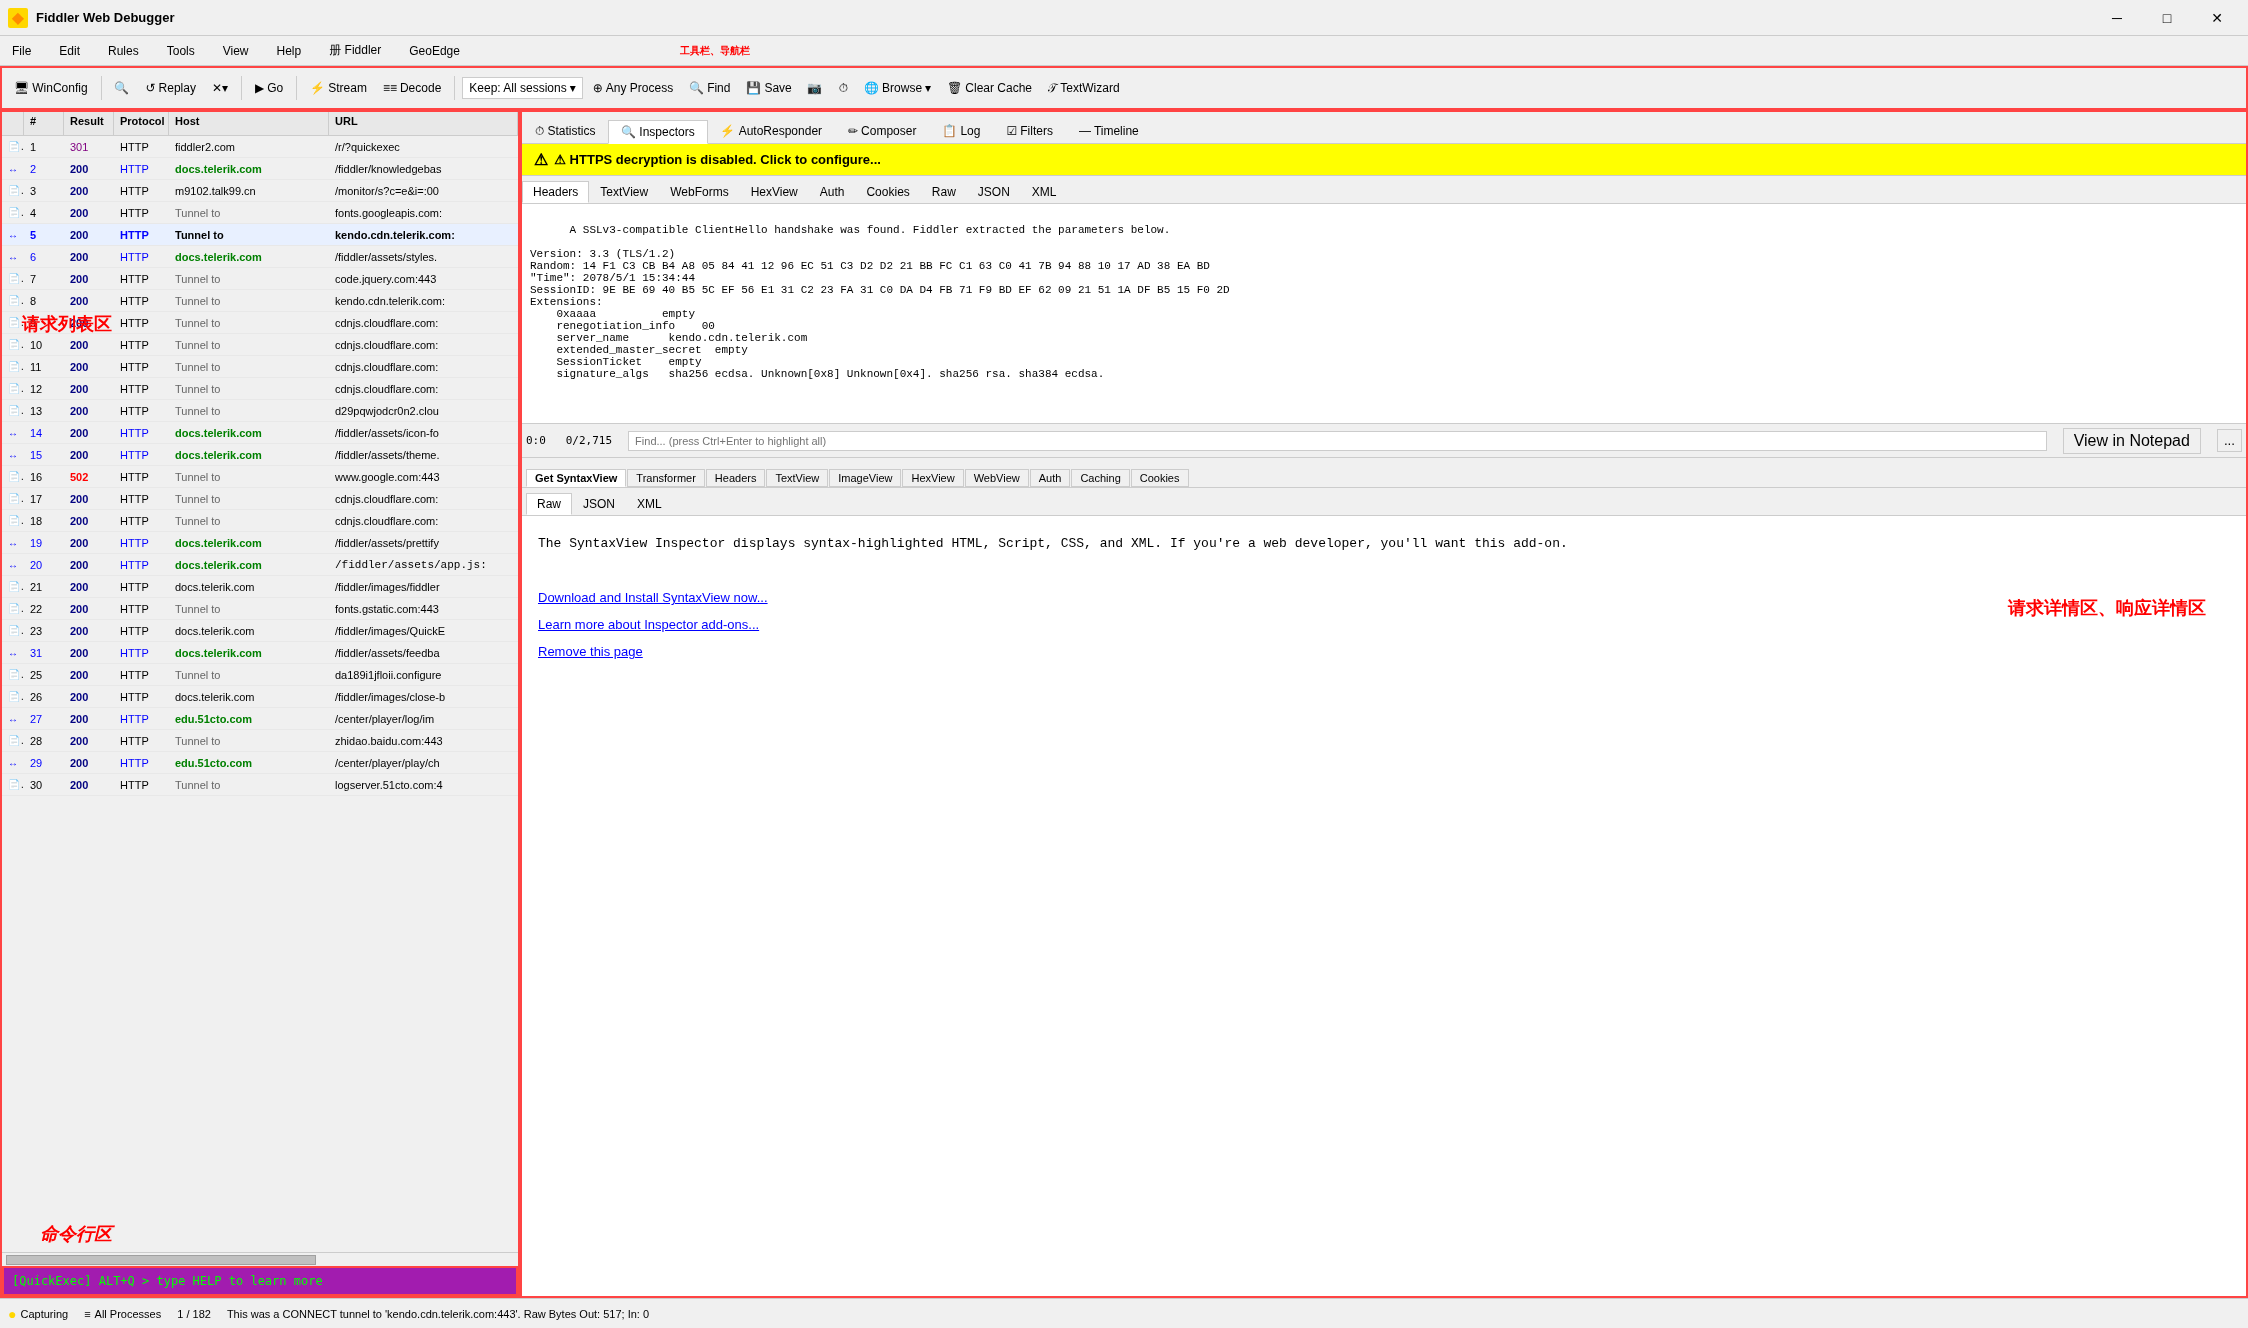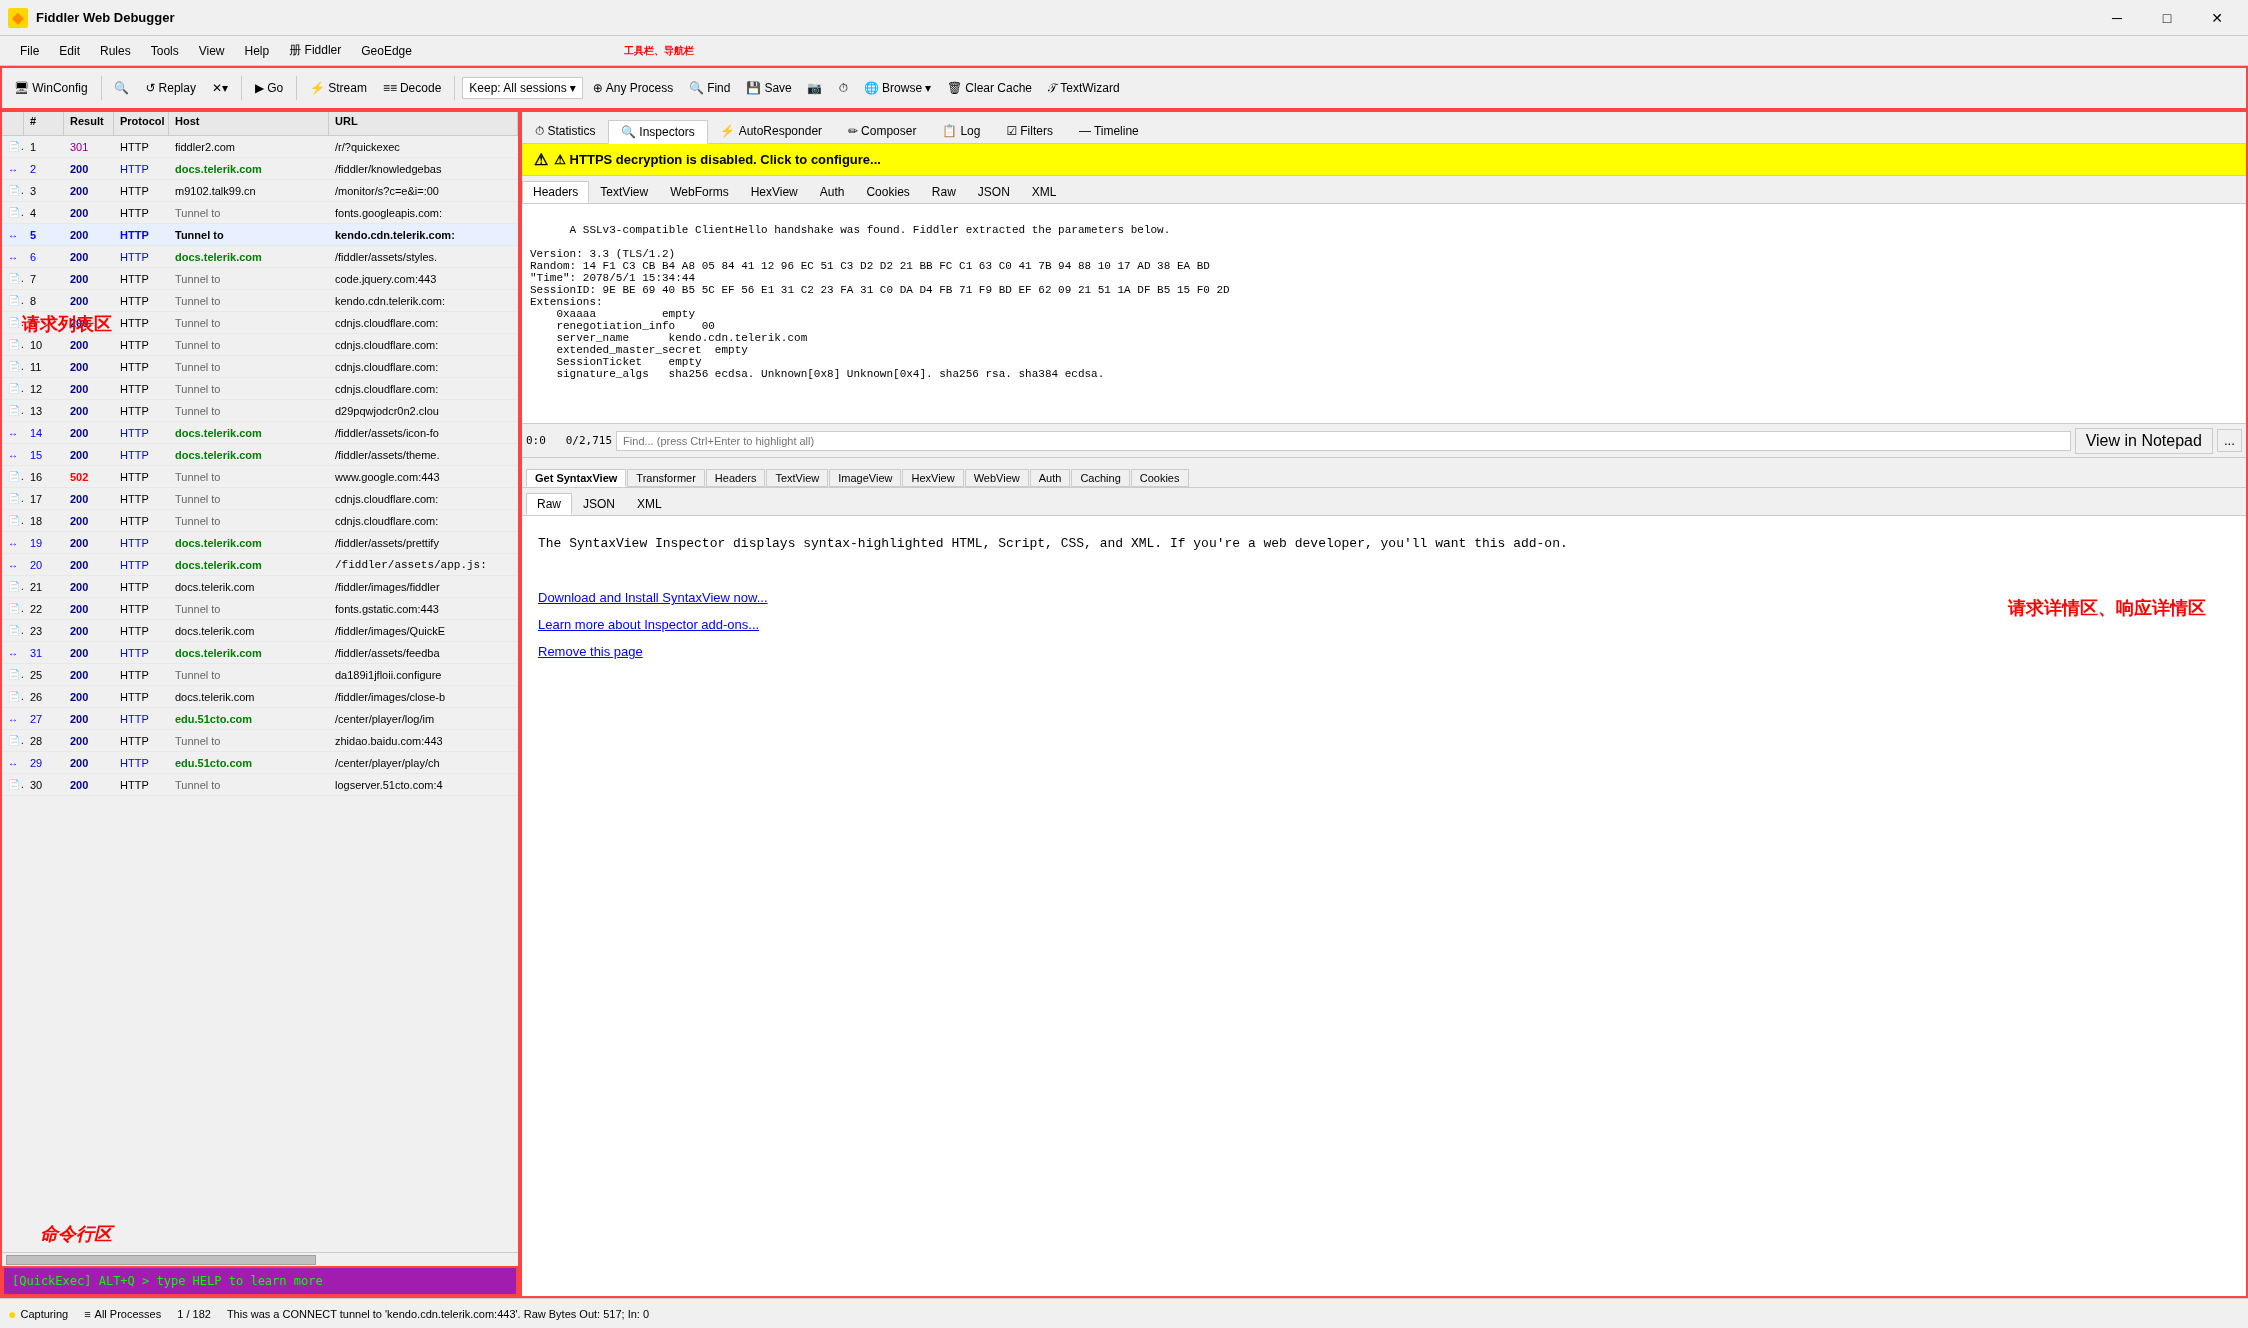--- a/index.html
+++ b/index.html
@@ -6,21 +6,21 @@
     body { font-family: 'Segoe UI', Tahoma, Geneva, Verdana, sans-serif; font-size: 12px; background: #f0f0f0; width: 2248px; height: 1328px; overflow: hidden; }
     
     
     #title-bar { background: #f0f0f0; border-bottom: 1px solid #ccc; padding: 4px 8px; display: flex; align-items: center; gap: 8px; height: 36px; }
     #title-bar .app-icon { width: 20px; height: 20px; background: #ffd700; border-radius: 2px; display: inline-flex; align-items: center; justify-content: center; font-size: 10px; }
     #title-bar .title { font-size: 13px; font-weight: bold; flex: 1; }
     #title-bar .window-controls { display: flex; gap: 4px; }
     #title-bar .win-btn { width: 46px; height: 28px; border: none; background: transparent; cursor: pointer; font-size: 14px; display: flex; align-items: center; justify-content: center; }
 
     
-    #menu-bar { background: #f0f0f0; border-bottom: 1px solid #ccc; padding: 2px 12px; display: flex; align-items: center; gap: 4px; height: 30px; }
+    #menu-bar { background: #f0f0f0; border-bottom: 1px solid #ccc; padding: 2px 4px; display: flex; align-items: center; gap: 12px; height: 30px; }
     .menu-item { padding: 3px 8px; cursor: pointer; font-size: 12px; }
 
     
     #toolbar { background: #f0f0f0; border-bottom: 2px solid #ff4444; padding: 3px 6px; display: flex; align-items: center; gap: 4px; height: 44px; flex-wrap: nowrap; border: 2px solid #ff4444; }
     .toolbar-btn { padding: 3px 6px; cursor: pointer; border: none; background: transparent; display: flex; align-items: center; gap: 3px; font-size: 12px; white-space: nowrap; }
     .toolbar-separator { width: 1px; height: 24px; background: #ccc; margin: 0 3px; }
     .toolbar-dropdown { padding: 3px 6px; border: 1px solid #ccc; background: white; cursor: pointer; display: flex; align-items: center; gap: 3px; font-size: 12px; }
 
     
     #main { display: flex; height: calc(1328px - 36px - 30px - 44px - 30px); border: 2px solid #ff4444; }
@@ -59,21 +59,21 @@
     
     
     #inspector-tabs { display: flex; background: #f0f0f0; border-bottom: 1px solid #ccc; height: 28px; align-items: flex-end; }
     .inspector-tab { padding: 3px 10px; cursor: pointer; border: 1px solid transparent; font-size: 12px; background: #f0f0f0; }
     .inspector-tab.active { background: white; border: 1px solid #ccc; border-bottom-color: white; }
     
     
     #request-detail { flex: 1; background: white; padding: 8px; font-family: 'Courier New', monospace; font-size: 12px; overflow: auto; white-space: pre; border-bottom: 1px solid #ccc; max-height: 280px; }
     
     
-    #find-bar { display: flex; align-items: center; gap: 4px; padding: 4px; background: #f0f0f0; border-bottom: 1px solid #ccc; height: 34px; }
+    #find-bar { display: flex; align-items: center; gap: 16px; padding: 4px; background: #f0f0f0; border-bottom: 1px solid #ccc; height: 34px; }
     #find-bar span { font-size: 11px; }
     #find-input { flex: 1; padding: 3px 6px; font-size: 12px; border: 1px solid #ccc; }
     
     
     #response-tabs { display: flex; background: #f0f0f0; border-bottom: 1px solid #ccc; height: 30px; align-items: flex-end; gap: 2px; padding: 0 4px; }
     .resp-tab { padding: 3px 10px; cursor: pointer; border: 1px solid #ccc; font-size: 12px; background: #f0f0f0; }
     
     
     #response-content { flex: 1; background: white; padding: 12px; font-size: 13px; overflow: auto; }
     .link-text { color: #0000ff; text-decoration: underline; cursor: pointer; }

